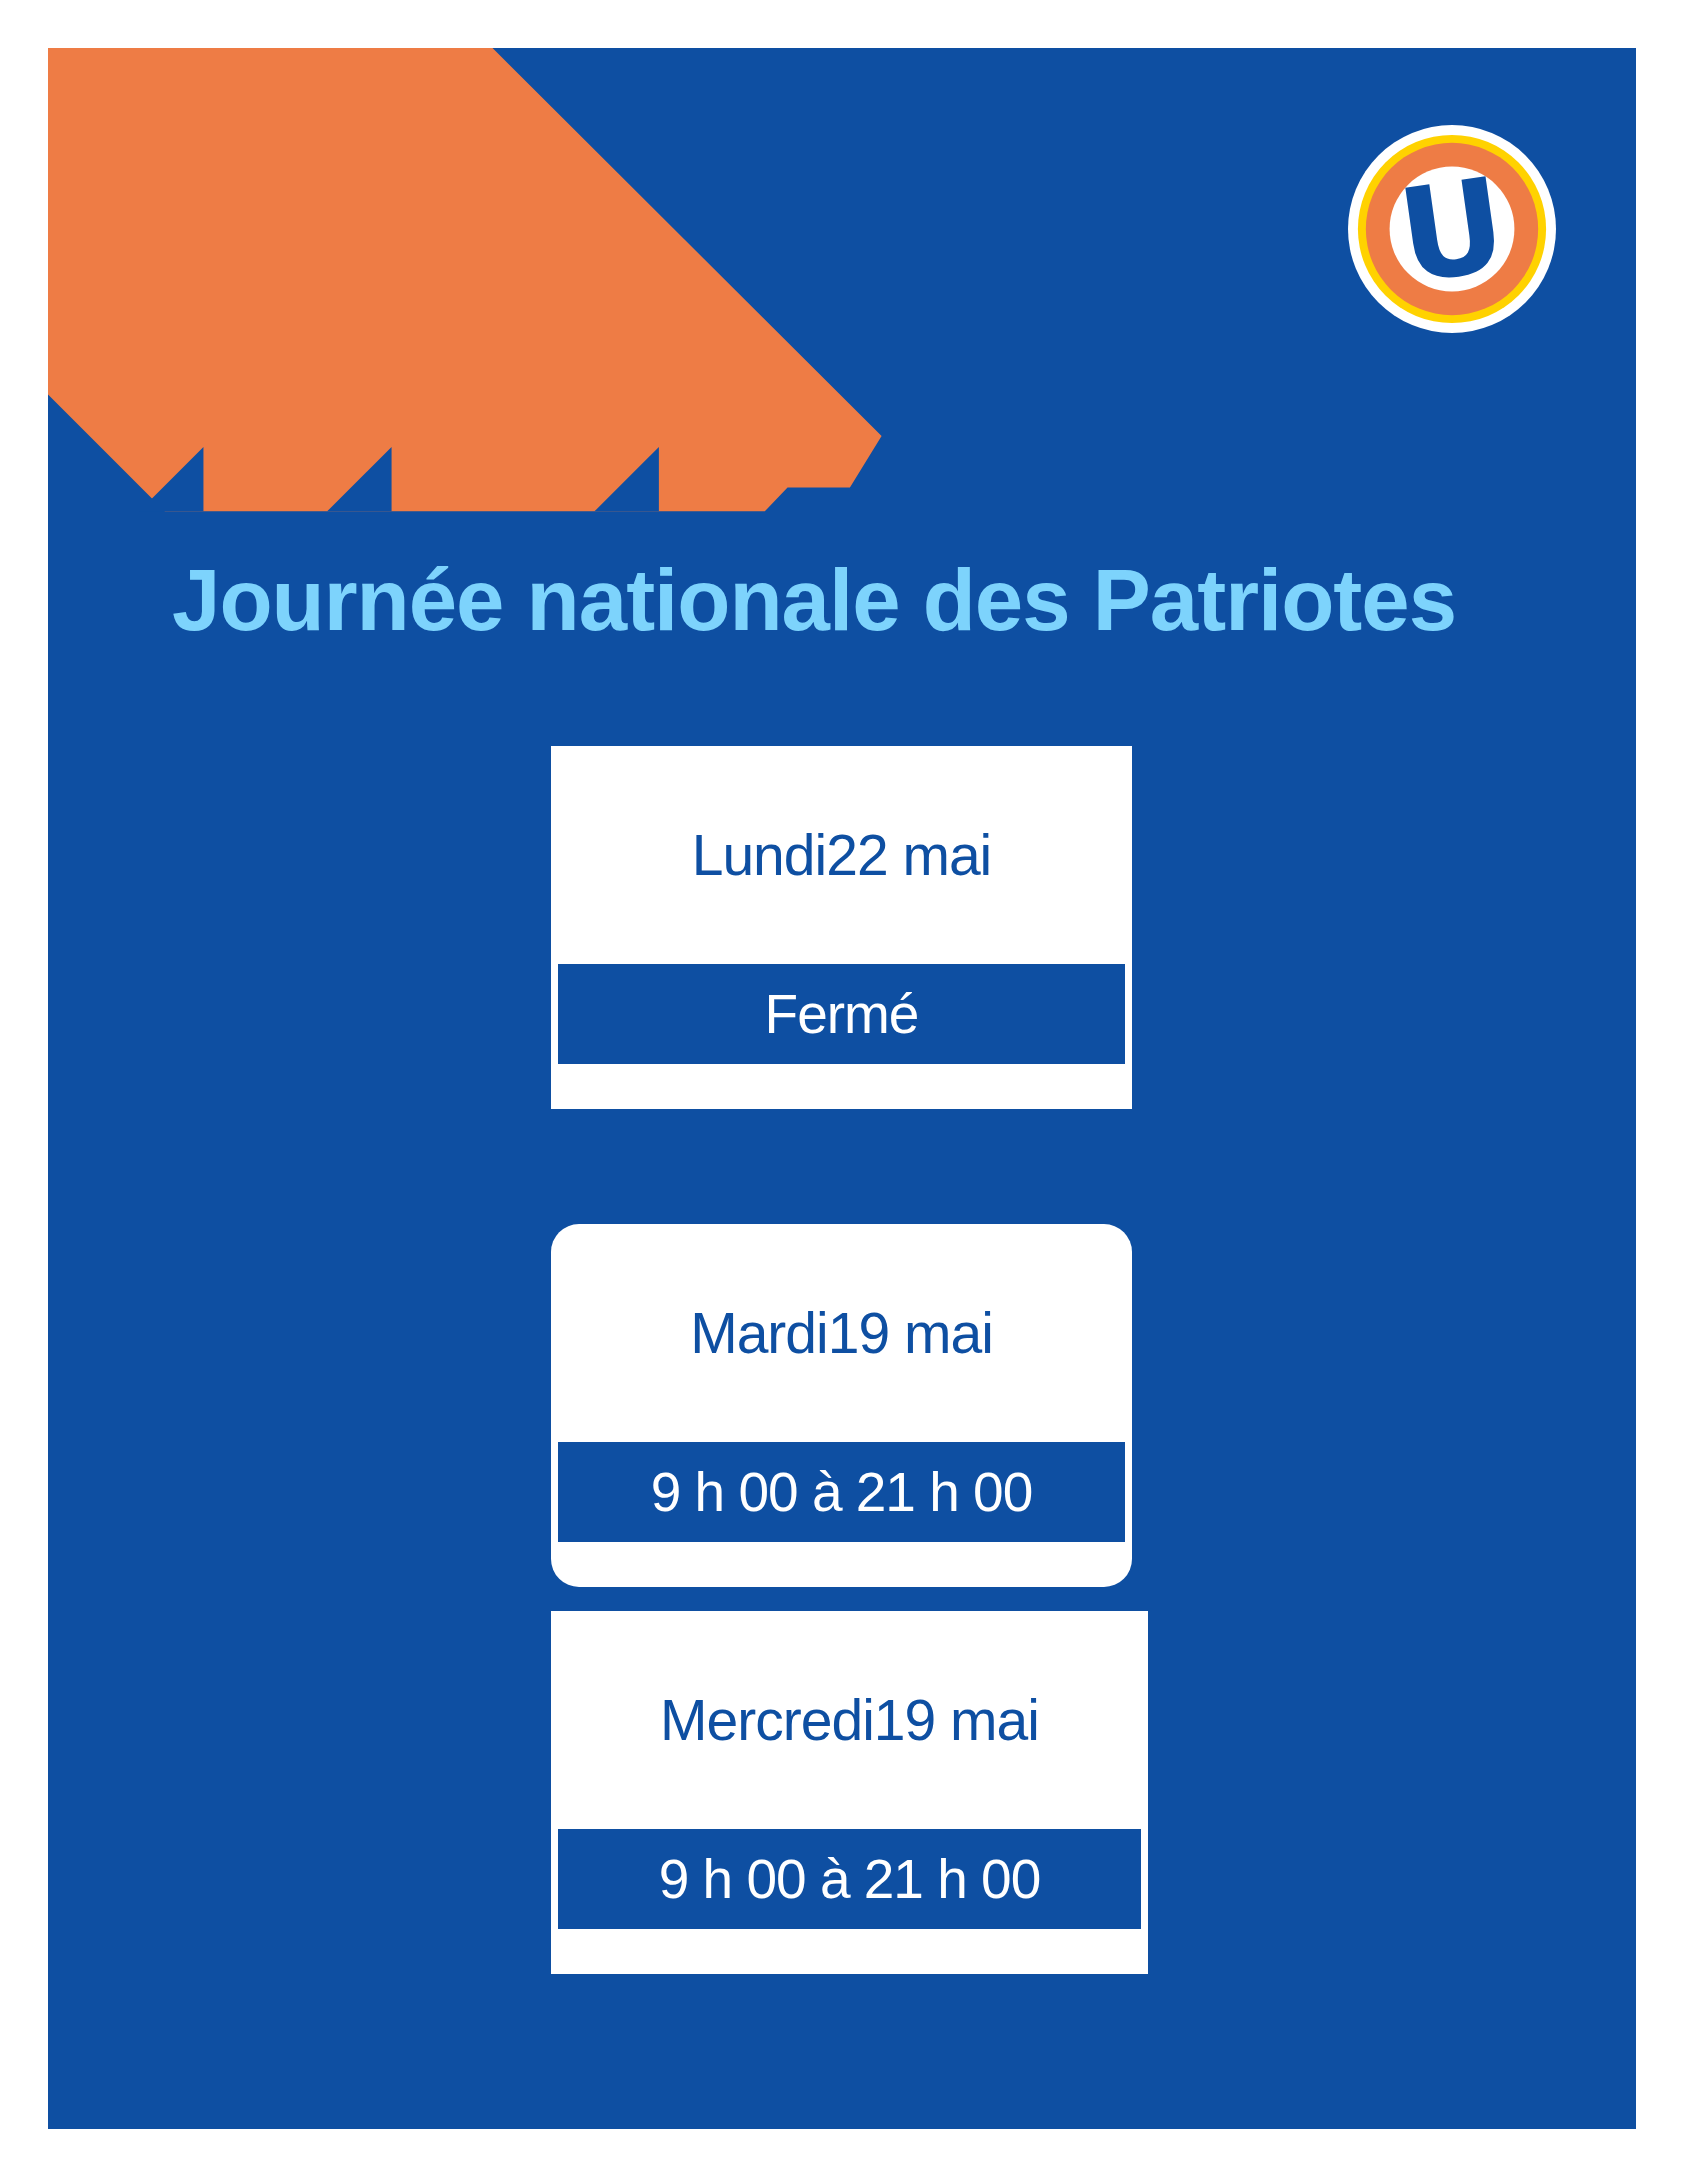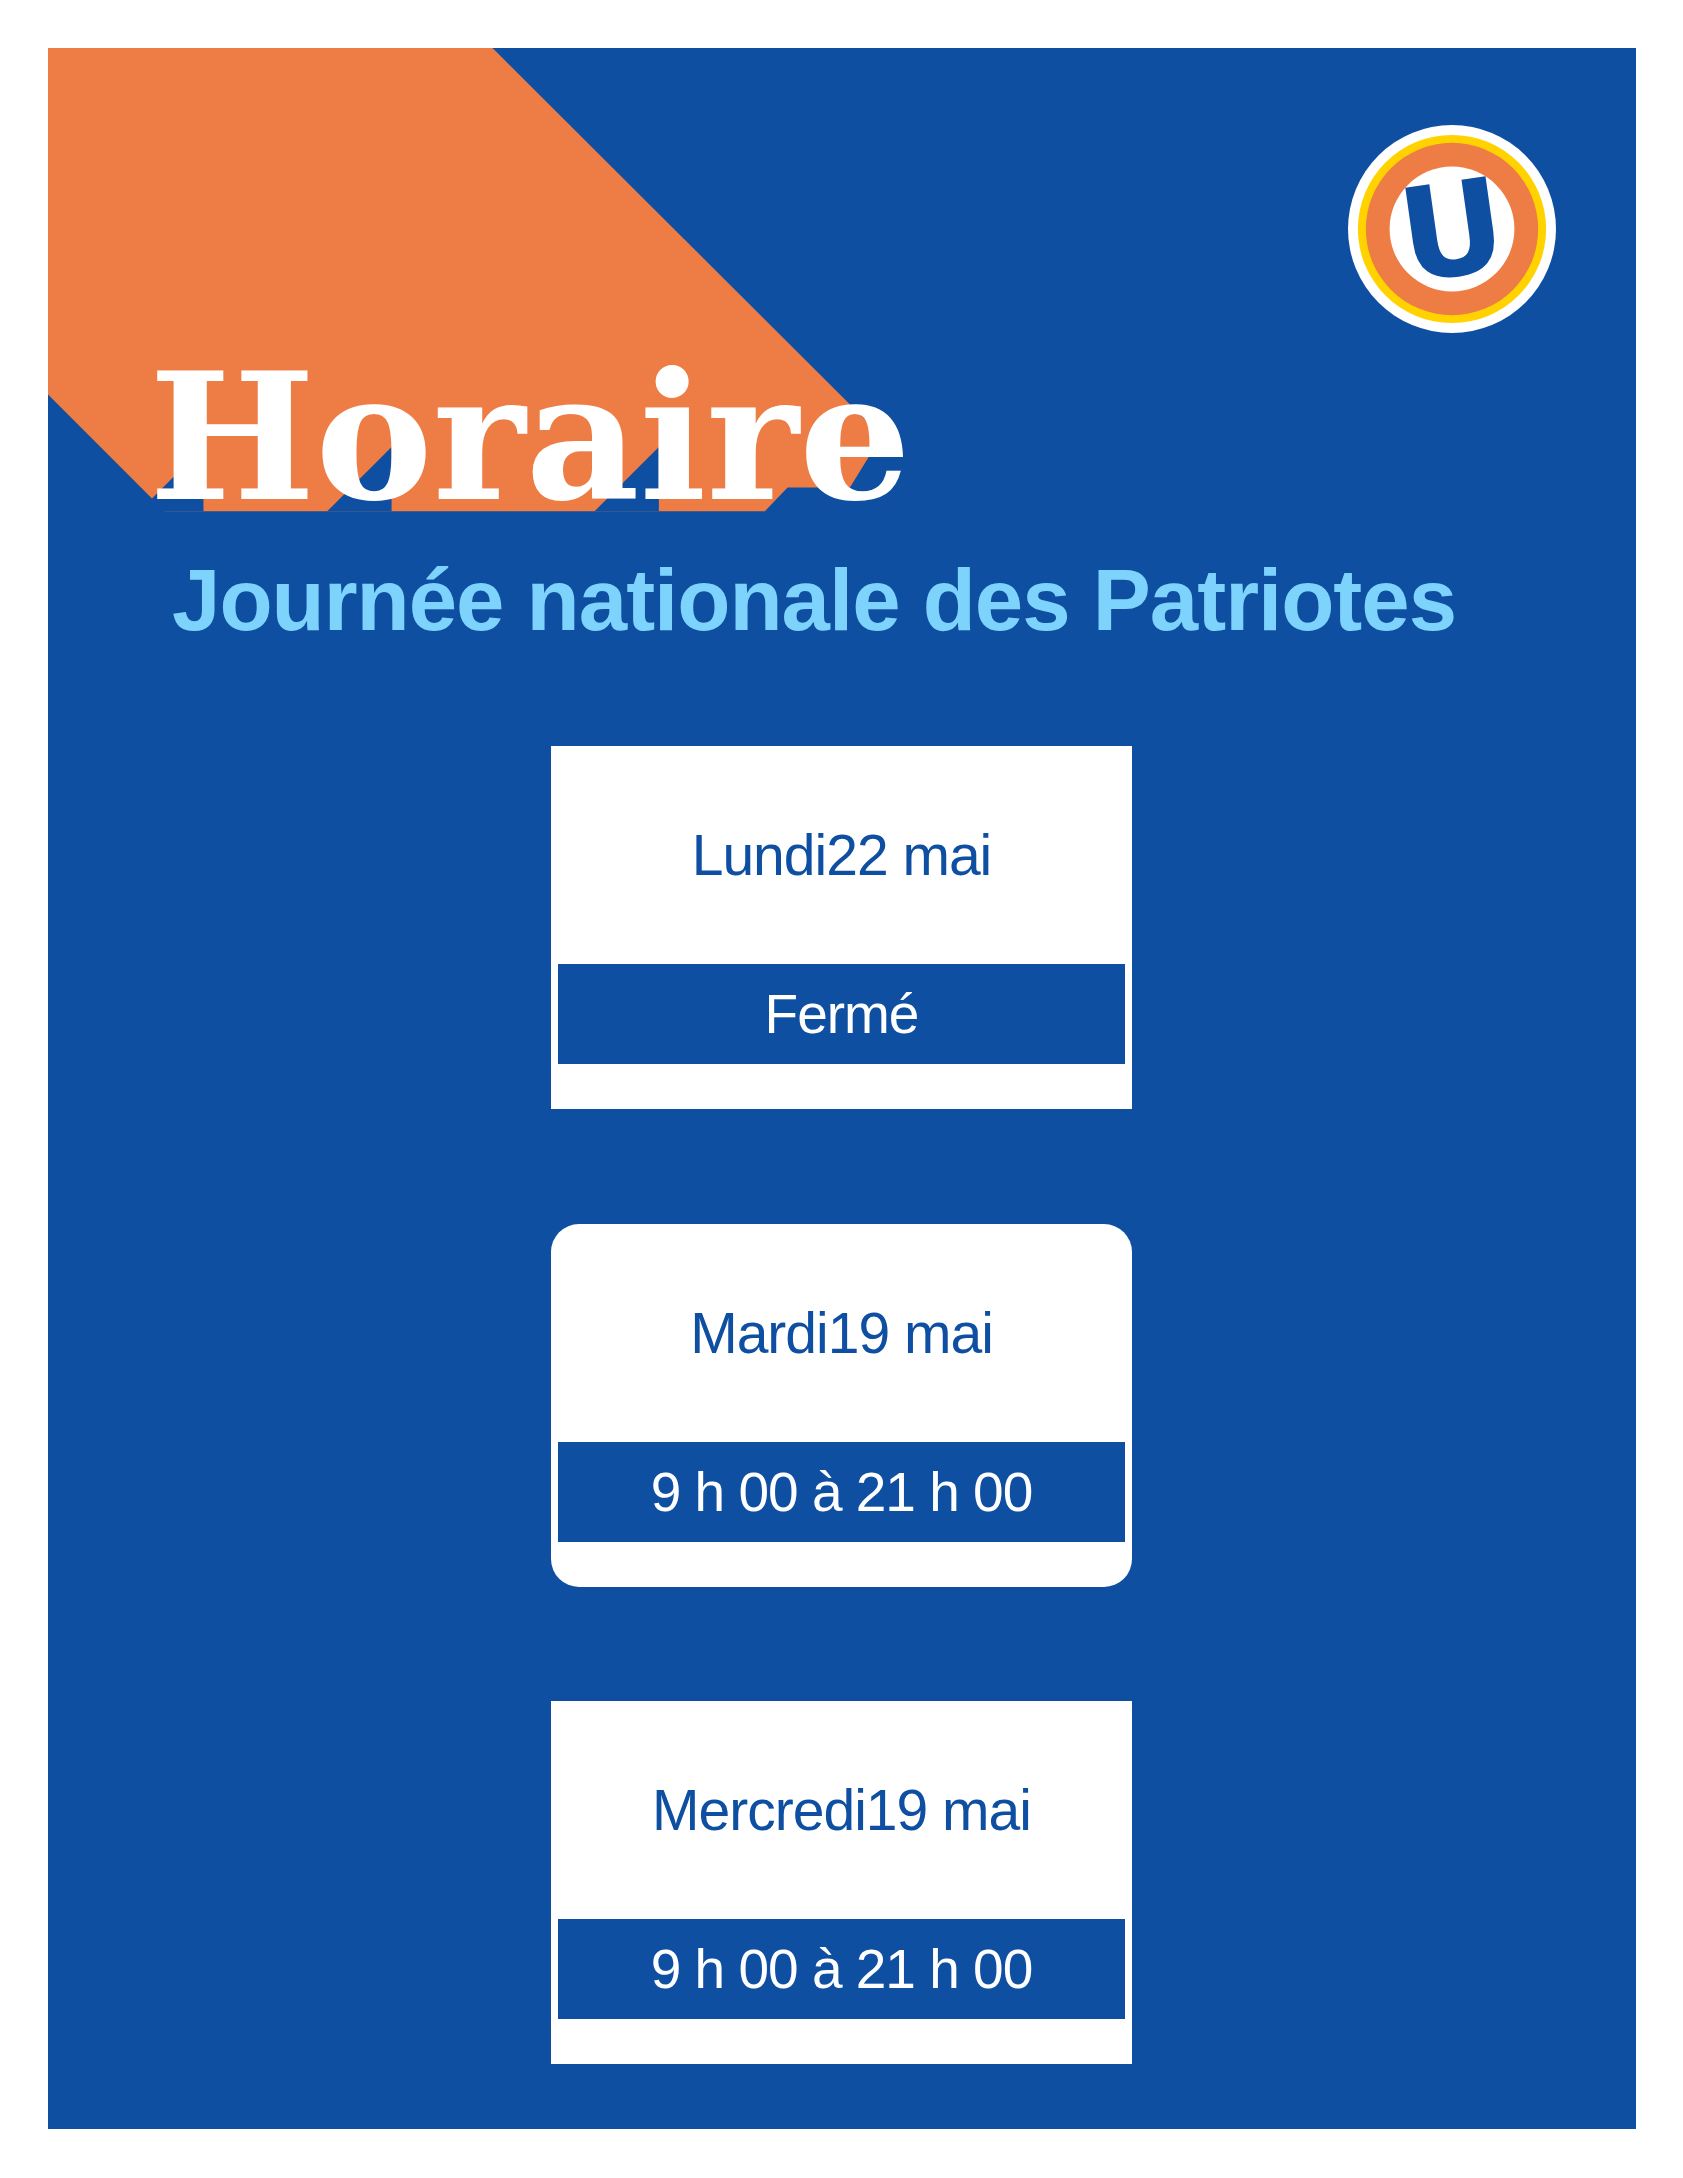--- a/index.html
+++ b/index.html
@@ -78,21 +78,20 @@
     </svg>
 
     <svg class="logo" width="208" height="208" viewBox="0 0 210 210">
       <circle cx="105" cy="105" r="105" fill="#ffffff"></circle>
       <circle cx="105" cy="105" r="95" fill="#ffd200"></circle>
       <circle cx="105" cy="105" r="87" fill="#ee7c45"></circle>
       <circle cx="105" cy="105" r="63" fill="#ffffff"></circle>
       <text x="105" y="152" text-anchor="middle" transform="rotate(-8 105 105)" font-family="DejaVu Sans, sans-serif" font-weight="bold" font-size="130" fill="#0e4fa2">U</text>
     </svg>
 
-    <h1 class="title">Horaire</h1>
     <h2 class="subtitle">Journée nationale des Patriotes</h2>
 
     <div class="card" style="top:698px;">
       <div class="card-header">
         <div>Lundi</div>
         <div>22 mai</div>
       </div>
       <div class="card-strip">
         <span>Fermé</span>
       </div>
@@ -101,21 +100,21 @@
     <div class="card" style="top:1176px;border-radius:28px;">
       <div class="card-header">
         <div>Mardi</div>
         <div>19 mai</div>
       </div>
       <div class="card-strip">
         <span>9 h 00 à 21 h 00</span>
       </div>
     </div>
 
-    <div class="card" style="top:1653px;">
+    <div class="card" style="top:1563px;padding-left:16px;">
       <div class="card-header">
         <div>Mercredi</div>
         <div>19 mai</div>
       </div>
       <div class="card-strip">
         <span>9 h 00 à 21 h 00</span>
       </div>
     </div>
 
   </div>

